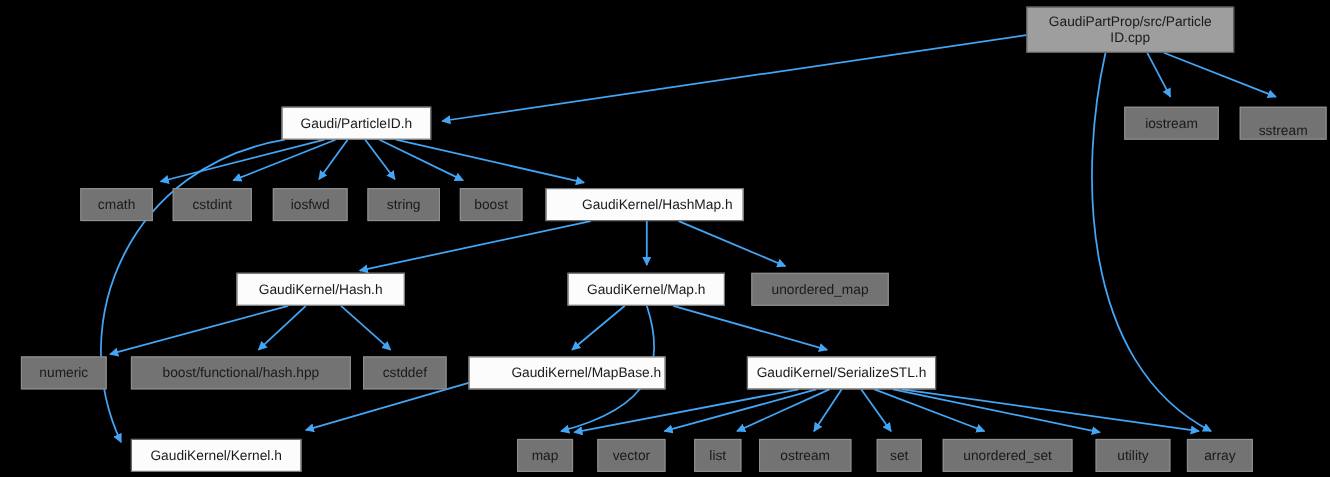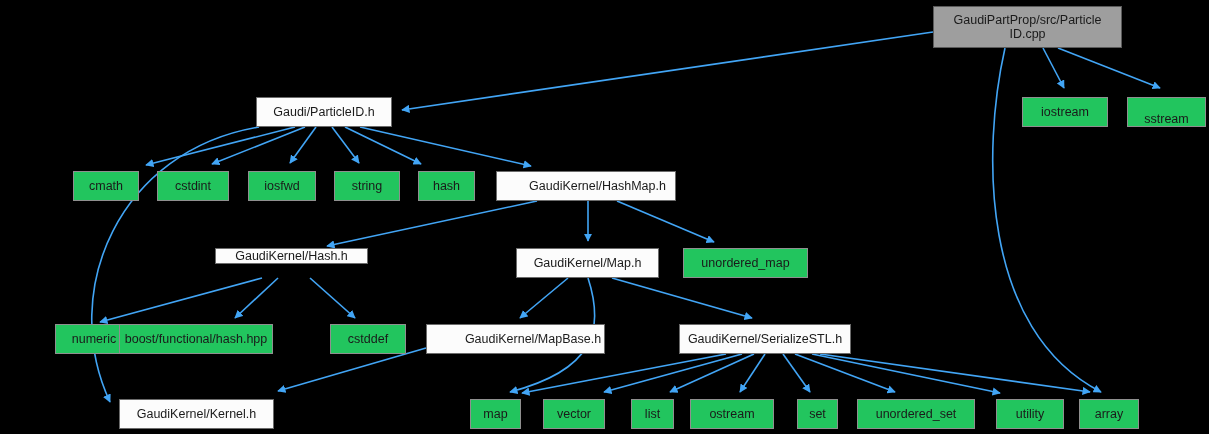--- a/index.html
+++ b/index.html
@@ -2,21 +2,21 @@
 <html><head>
 <meta charset="utf-8">
 <style>
   html,body{margin:0;padding:0;background:#000;}
   #canvas{position:relative;width:1209px;height:434px;background:#000;overflow:hidden;
           font-family:"Liberation Sans","DejaVu Sans",sans-serif;}
   svg#edges{position:absolute;left:0;top:0;width:1209px;height:434px;}
   .node{position:absolute;box-sizing:border-box;display:flex;align-items:center;
         justify-content:center;text-align:center;line-height:1.12;
         font-size:12.5px;color:#1a1a1a;white-space:pre-line;}
-  .node.sys{background:#22c55e;border:1px solid #8f8f8f;}
+  .node.sys{background:#737373;border:1px solid #8f8f8f;}
   .node.proj{background:#fcfcfc;border:1px solid #6b6b6b;}
   .node.root{background:#9e9e9e;border:1px solid #5a5a5a;}
 </style>
 </head>
 <body>
 
 <div id="canvas">
   <svg id="edges" viewBox="0 0 1209 434" xmlns="http://www.w3.org/2000/svg">
     <defs>
       <marker id="ah" viewBox="0 0 10 10" refX="9" refY="5" markerWidth="5.2" markerHeight="5.2" orient="auto-start-reverse">
@@ -58,27 +58,27 @@
   <div id="node-layer">
       <div class="node root" style="left: 933px; top: 6px; width: 189px; height: 42px;"><span>GaudiPartProp/src/Particle
 ID.cpp</span></div>
       <div class="node sys" style="left: 1022px; top: 97px; width: 86px; height: 30px;"><span>iostream</span></div>
       <div class="node sys" style="left: 1127px; top: 97px; width: 79px; height: 30px; align-items: flex-end;"><span>sstream</span></div>
       <div class="node proj" style="left: 256px; top: 97px; width: 136px; height: 30px;"><span>Gaudi/ParticleID.h</span></div>
       <div class="node sys" style="left: 73px; top: 171px; width: 66px; height: 30px;"><span>cmath</span></div>
       <div class="node sys" style="left: 157px; top: 171px; width: 72px; height: 30px;"><span>cstdint</span></div>
       <div class="node sys" style="left: 248px; top: 171px; width: 68px; height: 30px;"><span>iosfwd</span></div>
       <div class="node sys" style="left: 334px; top: 171px; width: 66px; height: 30px;"><span>string</span></div>
-      <div class="node sys" style="left: 418px; top: 171px; width: 57px; height: 30px;"><span>hash</span></div>
+      <div class="node sys" style="left: 418px; top: 171px; width: 57px; height: 30px;"><span>boost</span></div>
       <div class="node proj" style="left: 496px; top: 171px; width: 180px; height: 30px; padding-left: 23px;"><span>GaudiKernel/HashMap.h</span></div>
-      <div class="node proj" style="left: 215px; top: 248px; width: 153px; height: 16px;"><span>GaudiKernel/Hash.h</span></div>
+      <div class="node proj" style="left: 215px; top: 248px; width: 153px; height: 30px;"><span>GaudiKernel/Hash.h</span></div>
       <div class="node proj" style="left: 516px; top: 248px; width: 143px; height: 30px;"><span>GaudiKernel/Map.h</span></div>
       <div class="node sys" style="left: 683px; top: 248px; width: 125px; height: 30px;"><span>unordered_map</span></div>
-      <div class="node sys" style="left: 19px; top: 324px; width: 78px; height: 30px; margin-left: 36px;"><span>numeric</span></div>
-      <div class="node sys" style="left: 119px; top: 324px; width: 154px; height: 30px;"><span>boost/functional/hash.hpp</span></div>
+      <div class="node sys" style="left: 19px; top: 324px; width: 78px; height: 30px;"><span>numeric</span></div>
+      <div class="node sys" style="left: 119px; top: 324px; width: 200px; height: 30px;"><span>boost/functional/hash.hpp</span></div>
       <div class="node sys" style="left: 330px; top: 324px; width: 76px; height: 30px;"><span>cstddef</span></div>
       <div class="node proj" style="left: 426px; top: 324px; width: 179px; height: 30px; padding-left: 35px;"><span>GaudiKernel/MapBase.h</span></div>
       <div class="node proj" style="left: 679px; top: 324px; width: 172px; height: 30px;"><span>GaudiKernel/SerializeSTL.h</span></div>
       <div class="node proj" style="left: 119px; top: 399px; width: 155px; height: 30px;"><span>GaudiKernel/Kernel.h</span></div>
       <div class="node sys" style="left: 470px; top: 399px; width: 51px; height: 30px;"><span>map</span></div>
       <div class="node sys" style="left: 543px; top: 399px; width: 62px; height: 30px;"><span>vector</span></div>
       <div class="node sys" style="left: 631px; top: 399px; width: 43px; height: 30px;"><span>list</span></div>
       <div class="node sys" style="left: 690px; top: 399px; width: 84px; height: 30px;"><span>ostream</span></div>
       <div class="node sys" style="left: 797px; top: 399px; width: 41px; height: 30px;"><span>set</span></div>
       <div class="node sys" style="left: 857px; top: 399px; width: 118px; height: 30px;"><span>unordered_set</span></div>

